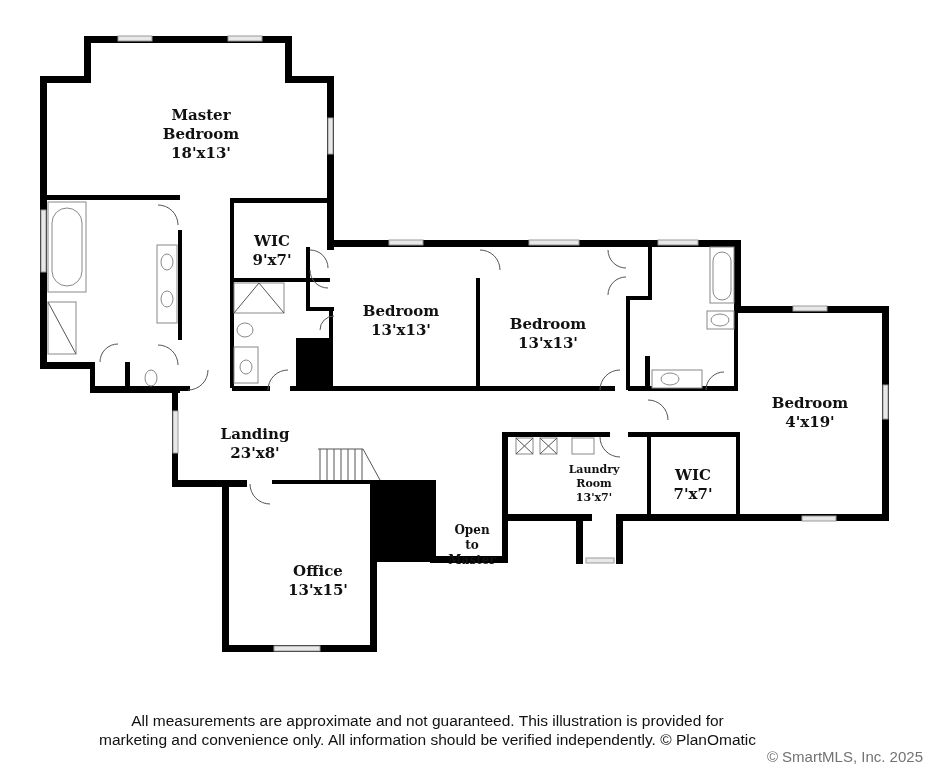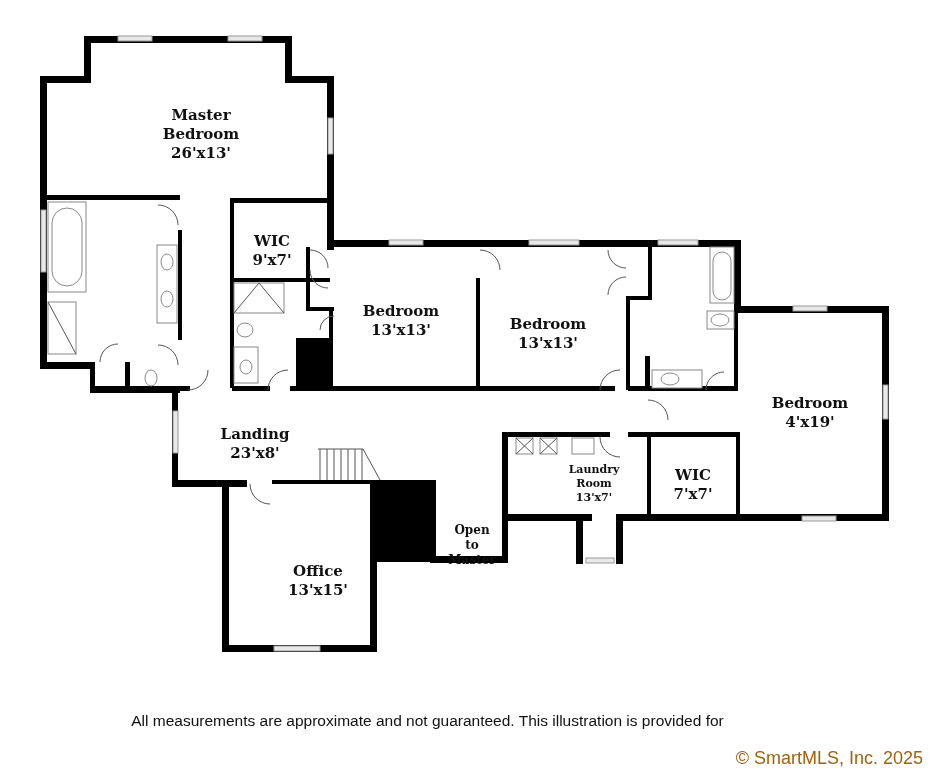--- a/index.html
+++ b/index.html
@@ -9,21 +9,21 @@
   .thin { stroke: #555; stroke-width: 1; fill: none; }
   .fix { stroke: #888; stroke-width: 1; fill: #fff; }
   .win { fill: #e8e8e8; stroke: #999; stroke-width: 1; }
   .lbl { position: absolute; text-align: center; font-weight: bold; color: #111; line-height: 1.25; transform: translateX(-50%); white-space: nowrap; }
   .lbl .n { display: block; }
   .lbl .d { display: block; }
   .f15 { font-size: 15px; }
   .f11 { font-size: 11px; margin-left: 32px; }
   .f12 { font-size: 12px; margin-top: 44px; }
   .disclaimer { position: absolute; left: 0; width: 855px; top: 711px; text-align: center; font-family: "Liberation Sans", sans-serif; font-size: 15.5px; color: #111; line-height: 19px; }
-  .copyright { position: absolute; right: 6px; top: 748px; font-family: "Liberation Sans", sans-serif; font-size: 18px; color: #a16207; }
+  .copyright { position: absolute; right: 6px; top: 748px; font-family: "Liberation Sans", sans-serif; font-size: 15px; color: #737373; }
 </style>
 </head>
 <body>
 
 <svg id="plan" viewBox="0 0 929 768" xmlns="http://www.w3.org/2000/svg">
 
   <g>
 
     <rect class="wall" x="84" y="36" width="208" height="7"></rect>
     <rect class="wall" x="84" y="36" width="7" height="44"></rect>
@@ -166,21 +166,21 @@
     <path class="thin" d="M608 295 A18 18 0 0 1 626 277"></path>
     <path class="thin" d="M706 390 A18 18 0 0 1 724 372"></path>
     <path class="thin" d="M100 362 A18 18 0 0 1 118 344"></path>
     <path class="thin" d="M320 330 A14 14 0 0 1 334 316"></path>
   </g>
 </svg>
 
 <div class="lbl f15" style="left:181px; top:106px;margin-left:20px;">
   <span class="n">Master</span>
   <span class="n">Bedroom</span>
-  <span class="d">26'x13'</span>
+  <span class="d">18'x13'</span>
 </div>
 <div class="lbl f15" style="left:272px; top:232px;">
   <span class="n">WIC</span>
   <span class="d">9'x7'</span>
 </div>
 <div class="lbl f15" style="left:401px; top:302px;">
   <span class="n">Bedroom</span>
   <span class="d">13'x13'</span>
 </div>
 <div class="lbl f15" style="left:548px; top:315px;">
@@ -209,14 +209,15 @@
   <span class="d">13'x15'</span>
 </div>
 <div class="lbl f12" style="left:472px; top:479px;">
   <span class="n">Open</span>
   <span class="n">to</span>
   <span class="n">Master</span>
 </div>
 
 <div class="disclaimer">
   <div>All measurements are approximate and not guaranteed. This illustration is provided for</div>
+  <div>marketing and convenience only. All information should be verified independently. © PlanOmatic</div>
 </div>
 <div class="copyright">© SmartMLS, Inc. 2025</div>
 
 </body></html>

